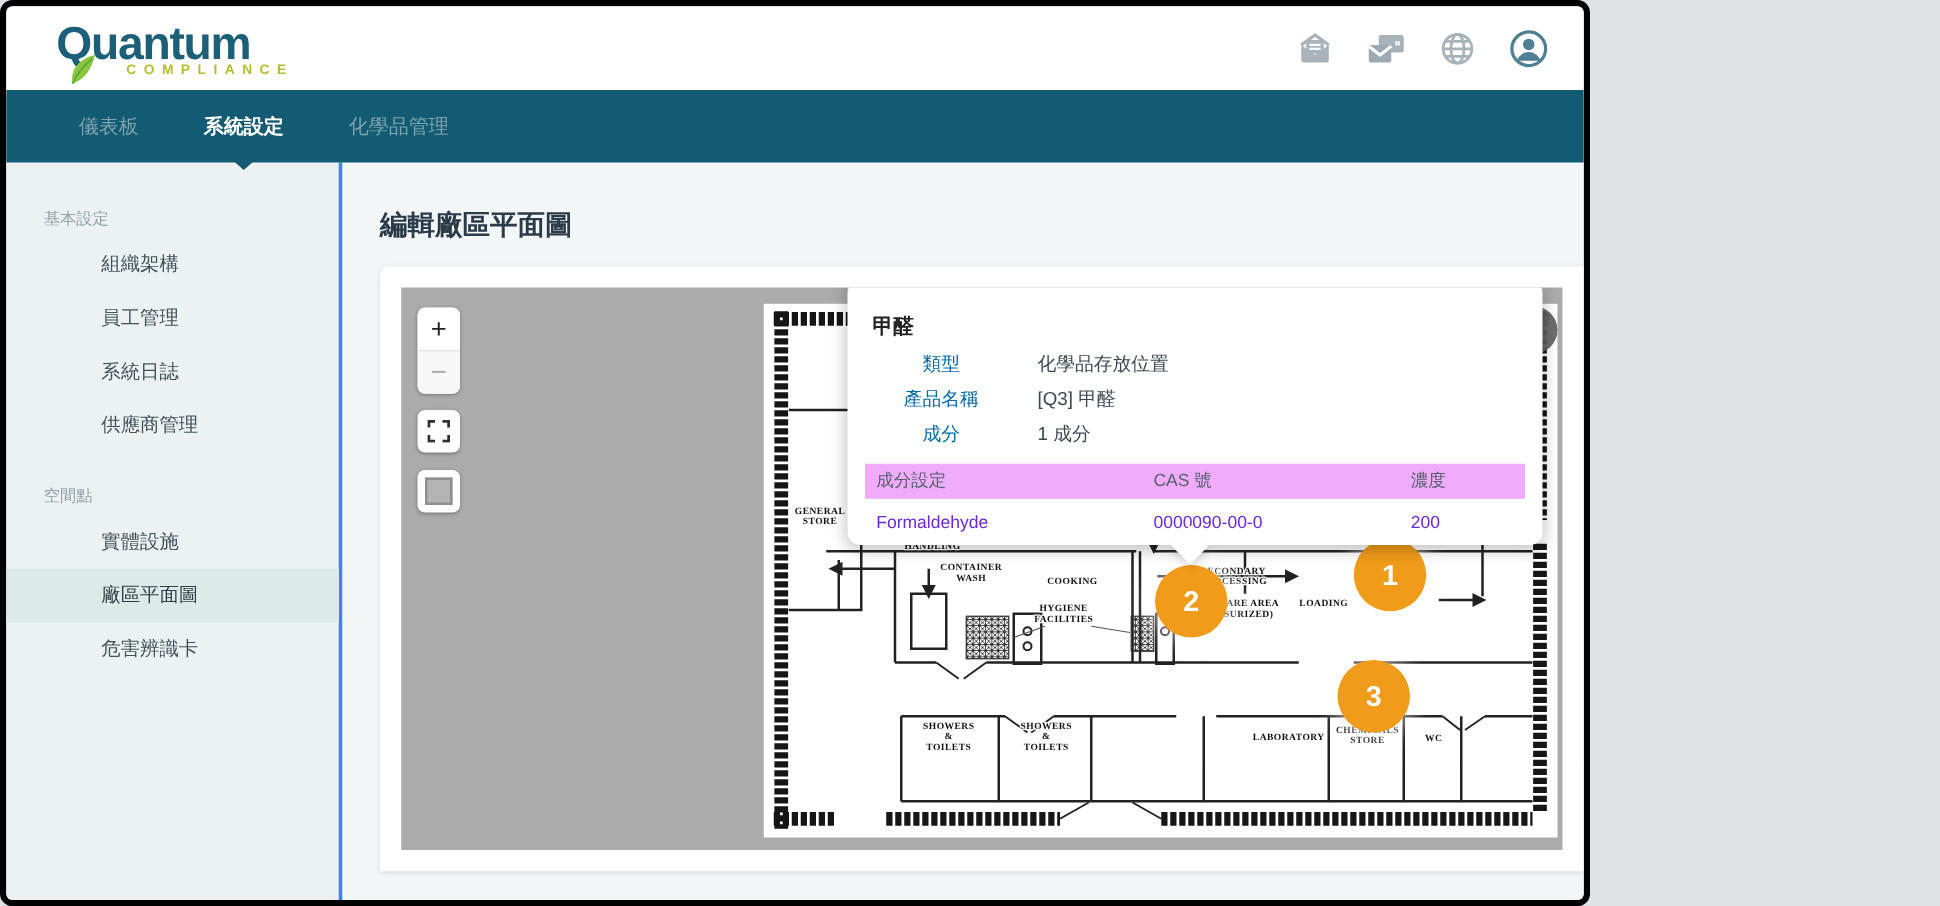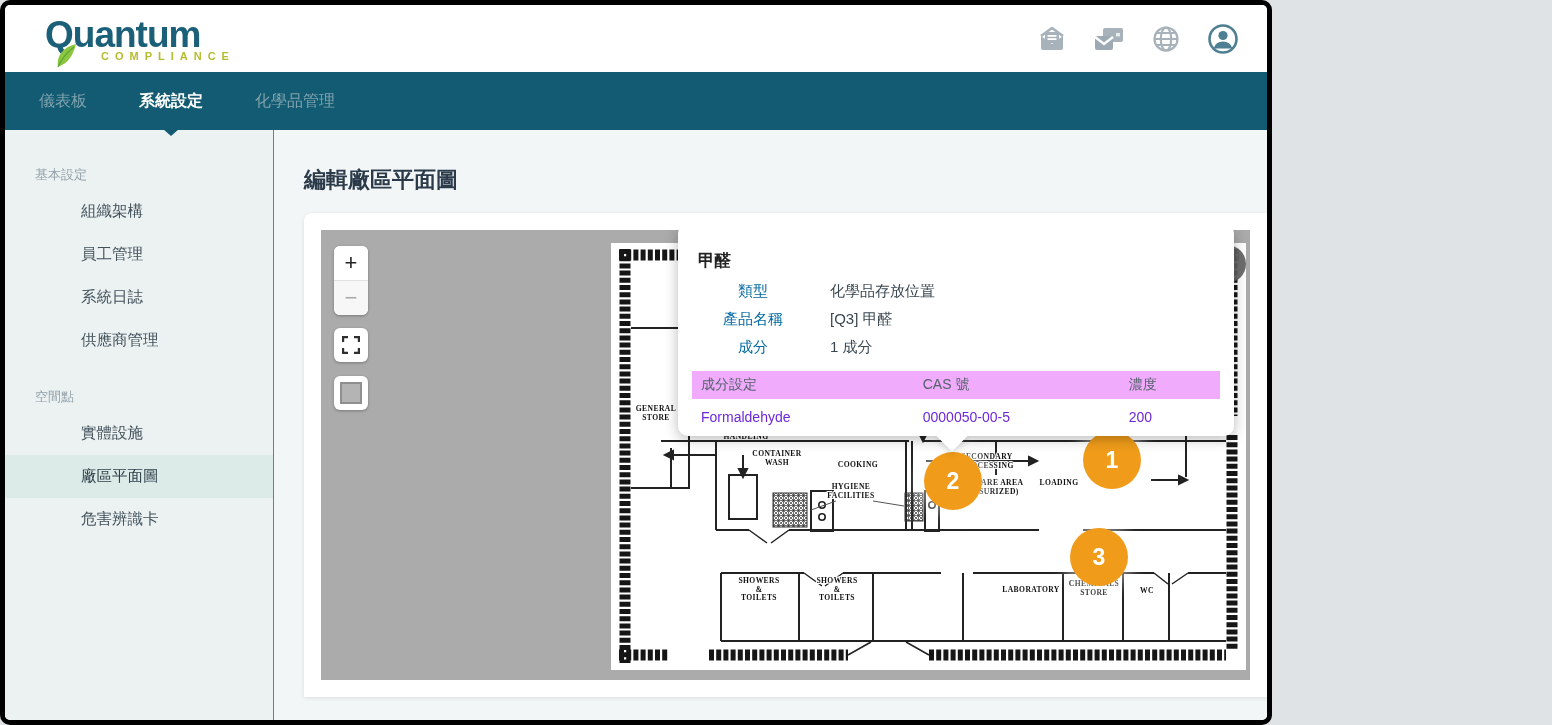--- a/index.html
+++ b/index.html
@@ -6,28 +6,28 @@
   .frame{position:relative;width:1272px;height:725px;box-sizing:border-box;border:5px solid #000;border-radius:10px;overflow:hidden;background:#fff;}
   
   .topbar{height:67px;background:#fff;display:flex;align-items:center;justify-content:space-between;padding:0 28px 0 40px;box-sizing:border-box;}
   .logo{position:relative;line-height:1;}
   .logo .word{font-size:37px;font-weight:700;color:#1b5f78;letter-spacing:-1px;}
   .logo .tagline{display:block;margin:-2px 0 0 56px;font-size:11px;font-weight:700;letter-spacing:6px;color:#b5bd2e;}
   .logo .leaf{position:absolute;left:10px;top:26px;width:22px;height:26px;}
   .top-icons{display:flex;align-items:center;gap:26px;}
   .top-icons svg{display:block;}
   
-  .navbar{height:58px;background:#135b72;display:flex;align-items:center;padding-left:8px;position:relative;}
+  .navbar{height:58px;background:#135b72;display:flex;align-items:center;padding-left:32px;position:relative;}
   .nav-item{position:relative;color:#7fa3ae;font-size:16px;padding:0 26px;height:58px;display:flex;align-items:center;cursor:pointer;}
   .nav-item.active{color:#fff;font-weight:700;}
   .nav-item.active::after{content:'';position:absolute;left:50%;bottom:-6px;transform:translateX(-50%);
     border-left:8px solid transparent;border-right:8px solid transparent;border-top:7px solid #135b72;}
   
   .body{display:flex;height:590px;}
-  .sidebar{width:269px;background:#ecf1f2;border-right:1px solid #3b82f6;box-sizing:border-box;padding-top:36px;flex:none;}
+  .sidebar{width:269px;background:#ecf1f2;border-right:3px solid #3b82f6;box-sizing:border-box;padding-top:36px;flex:none;}
   .side-section{color:#93a2aa;font-size:13px;padding:0 0 6px 30px;margin-top:26px;}
   .side-section:first-child{margin-top:0;}
   .side-item{font-size:15.5px;color:#42525b;padding:11px 0 11px 76px;cursor:pointer;}
   .side-item.active{background:#dcebe8;color:#2e3f48;}
   .main{flex:1;background:#f3f6f7;min-width:0;}
   .band{padding:22px 0 0 30px;}
   .breadcrumb{font-size:14.5px;color:#b0b8bf;}
   .breadcrumb .crumb{margin-right:10px;}
   .breadcrumb .crumb.link{color:#4a90d2;cursor:pointer;}
   .breadcrumb .crumb.plain{color:#8d979f;}
@@ -265,21 +265,21 @@
               </div>
             <div class="popup-table">
               <div class="pt-head" id="pt-head">
                   <div class="pt-cell">成分設定</div>
                   <div class="pt-cell">CAS 號</div>
                   <div class="pt-cell">濃度</div>
                 </div>
               <div id="pt-rows">
                   <div class="pt-row">
                     <div class="pt-cell">Formaldehyde</div>
-                    <div class="pt-cell">0000050-00-5</div>
+                    <div class="pt-cell">0000090-00-0</div>
                     <div class="pt-cell">200</div>
                   </div>
                 </div>
             </div>
           </div>
 
         </div>
       </div>
     </main>
   </div>

